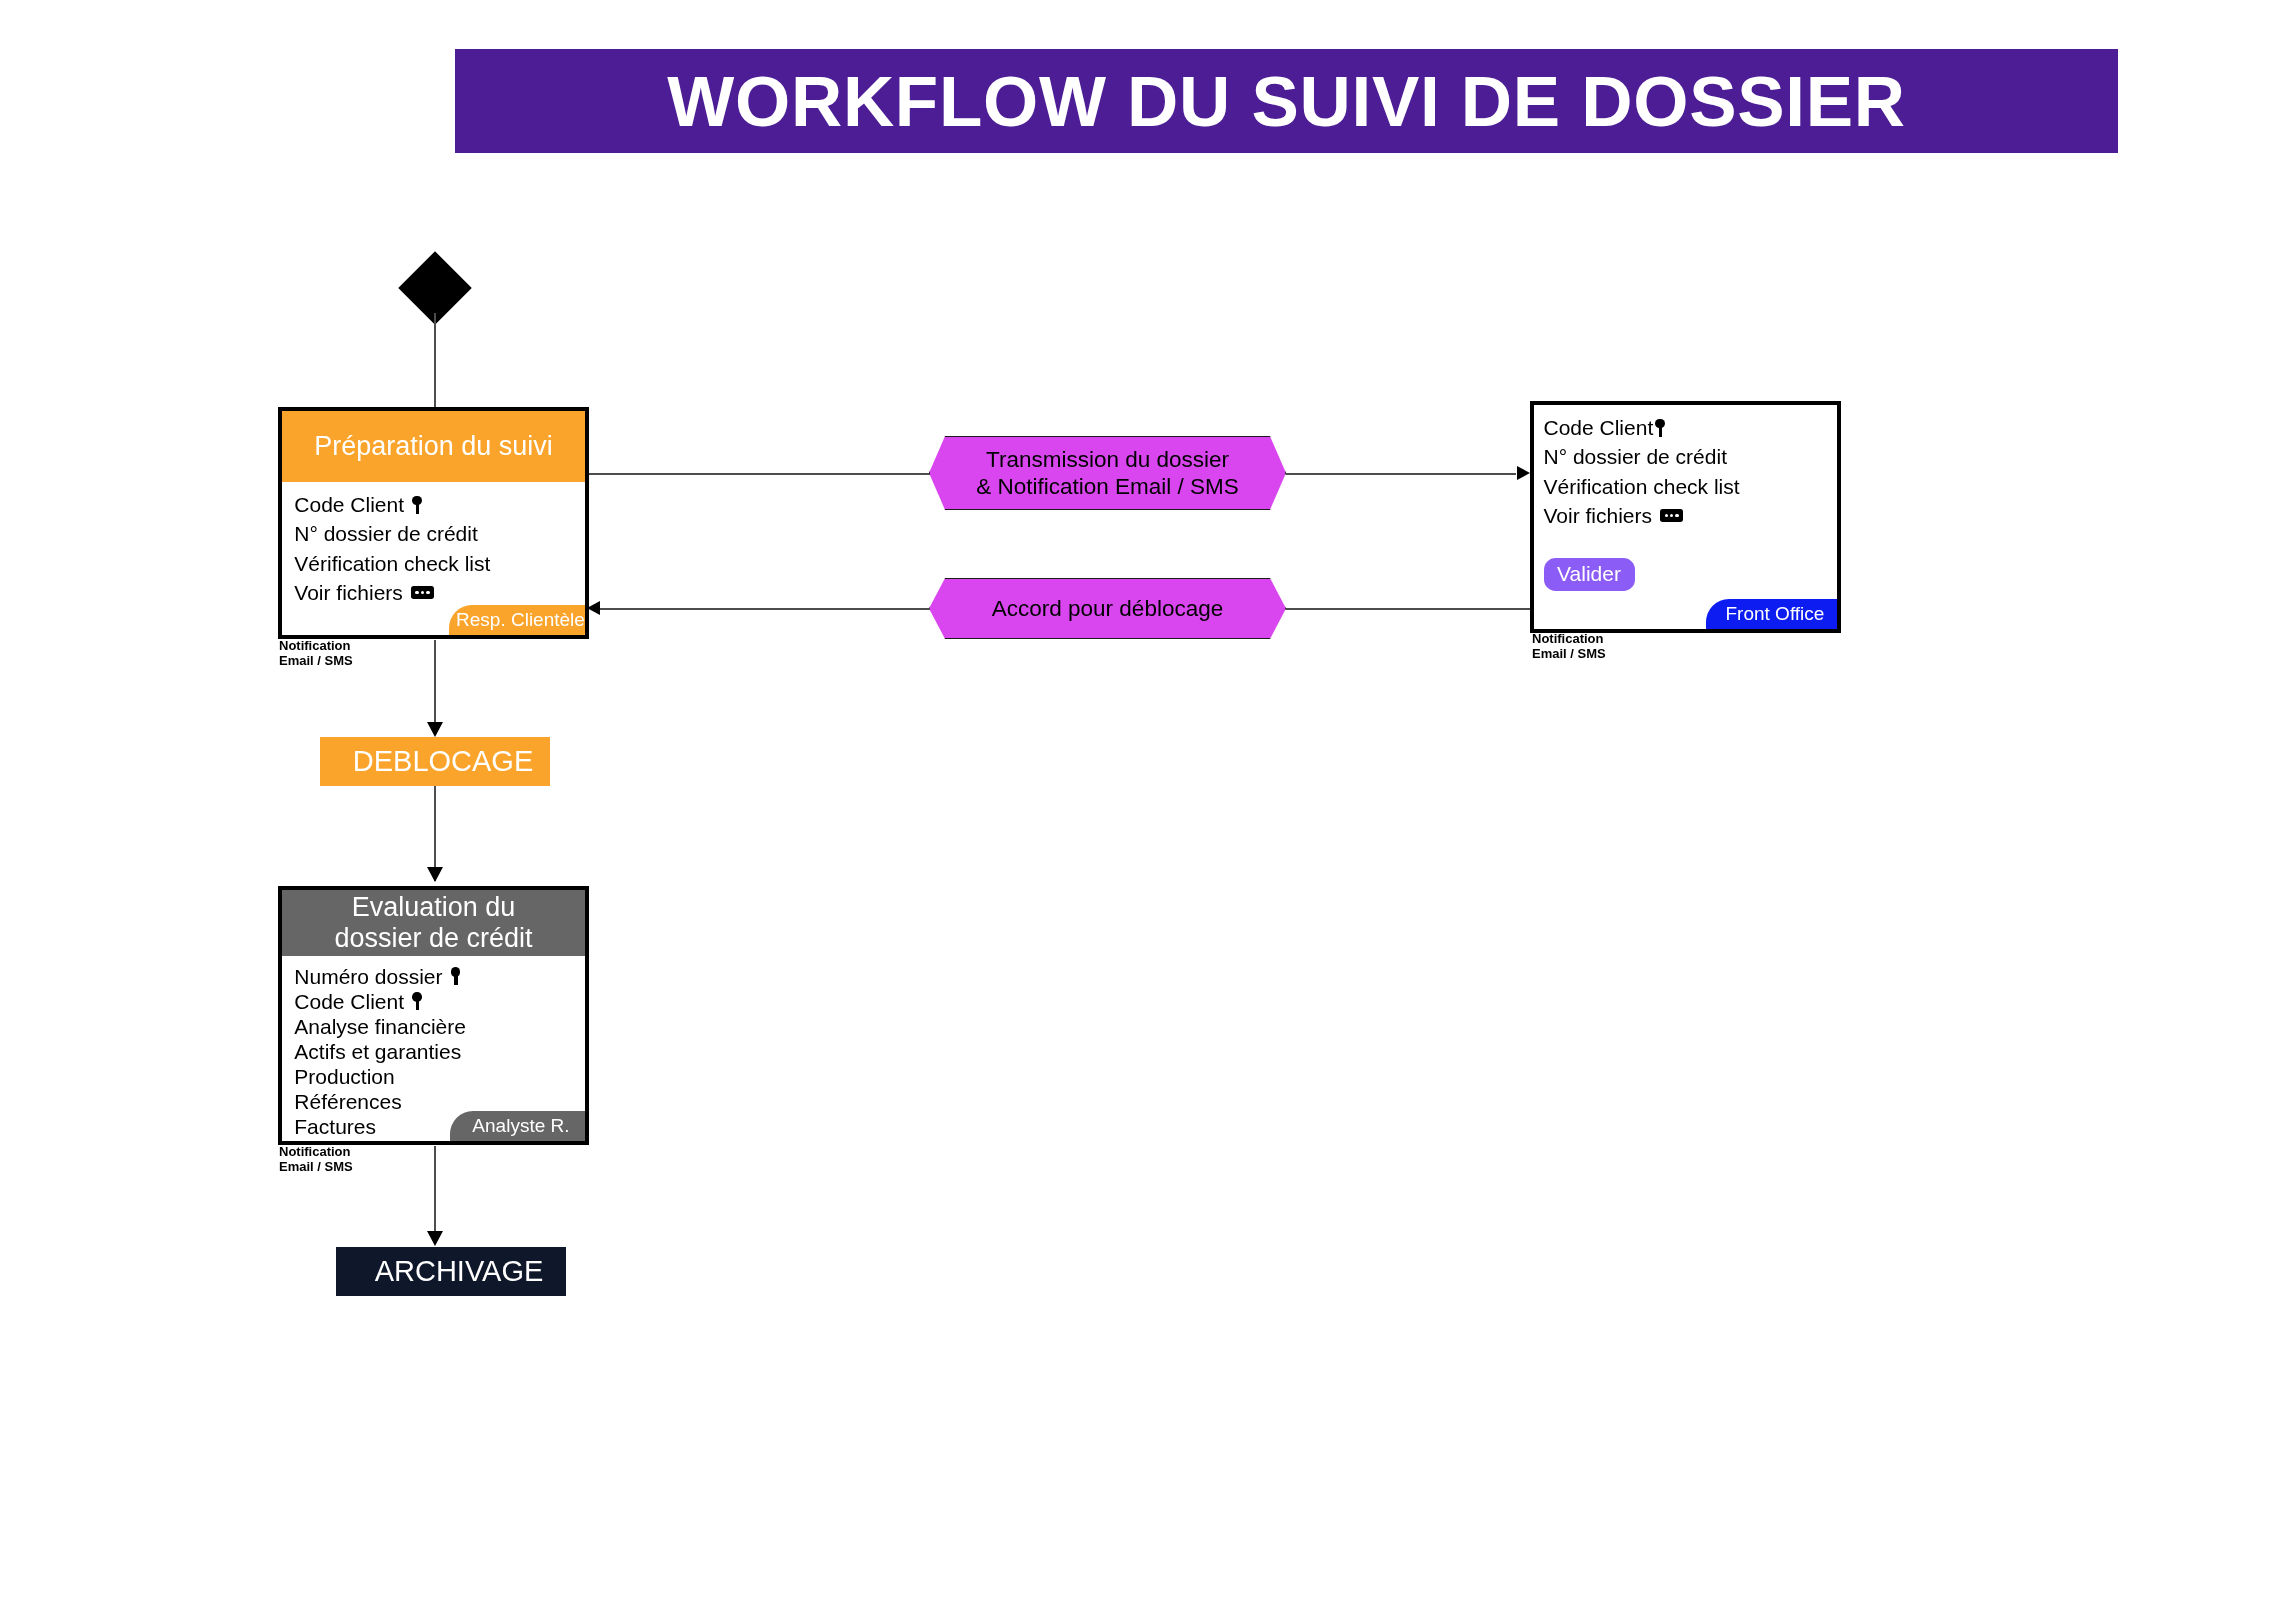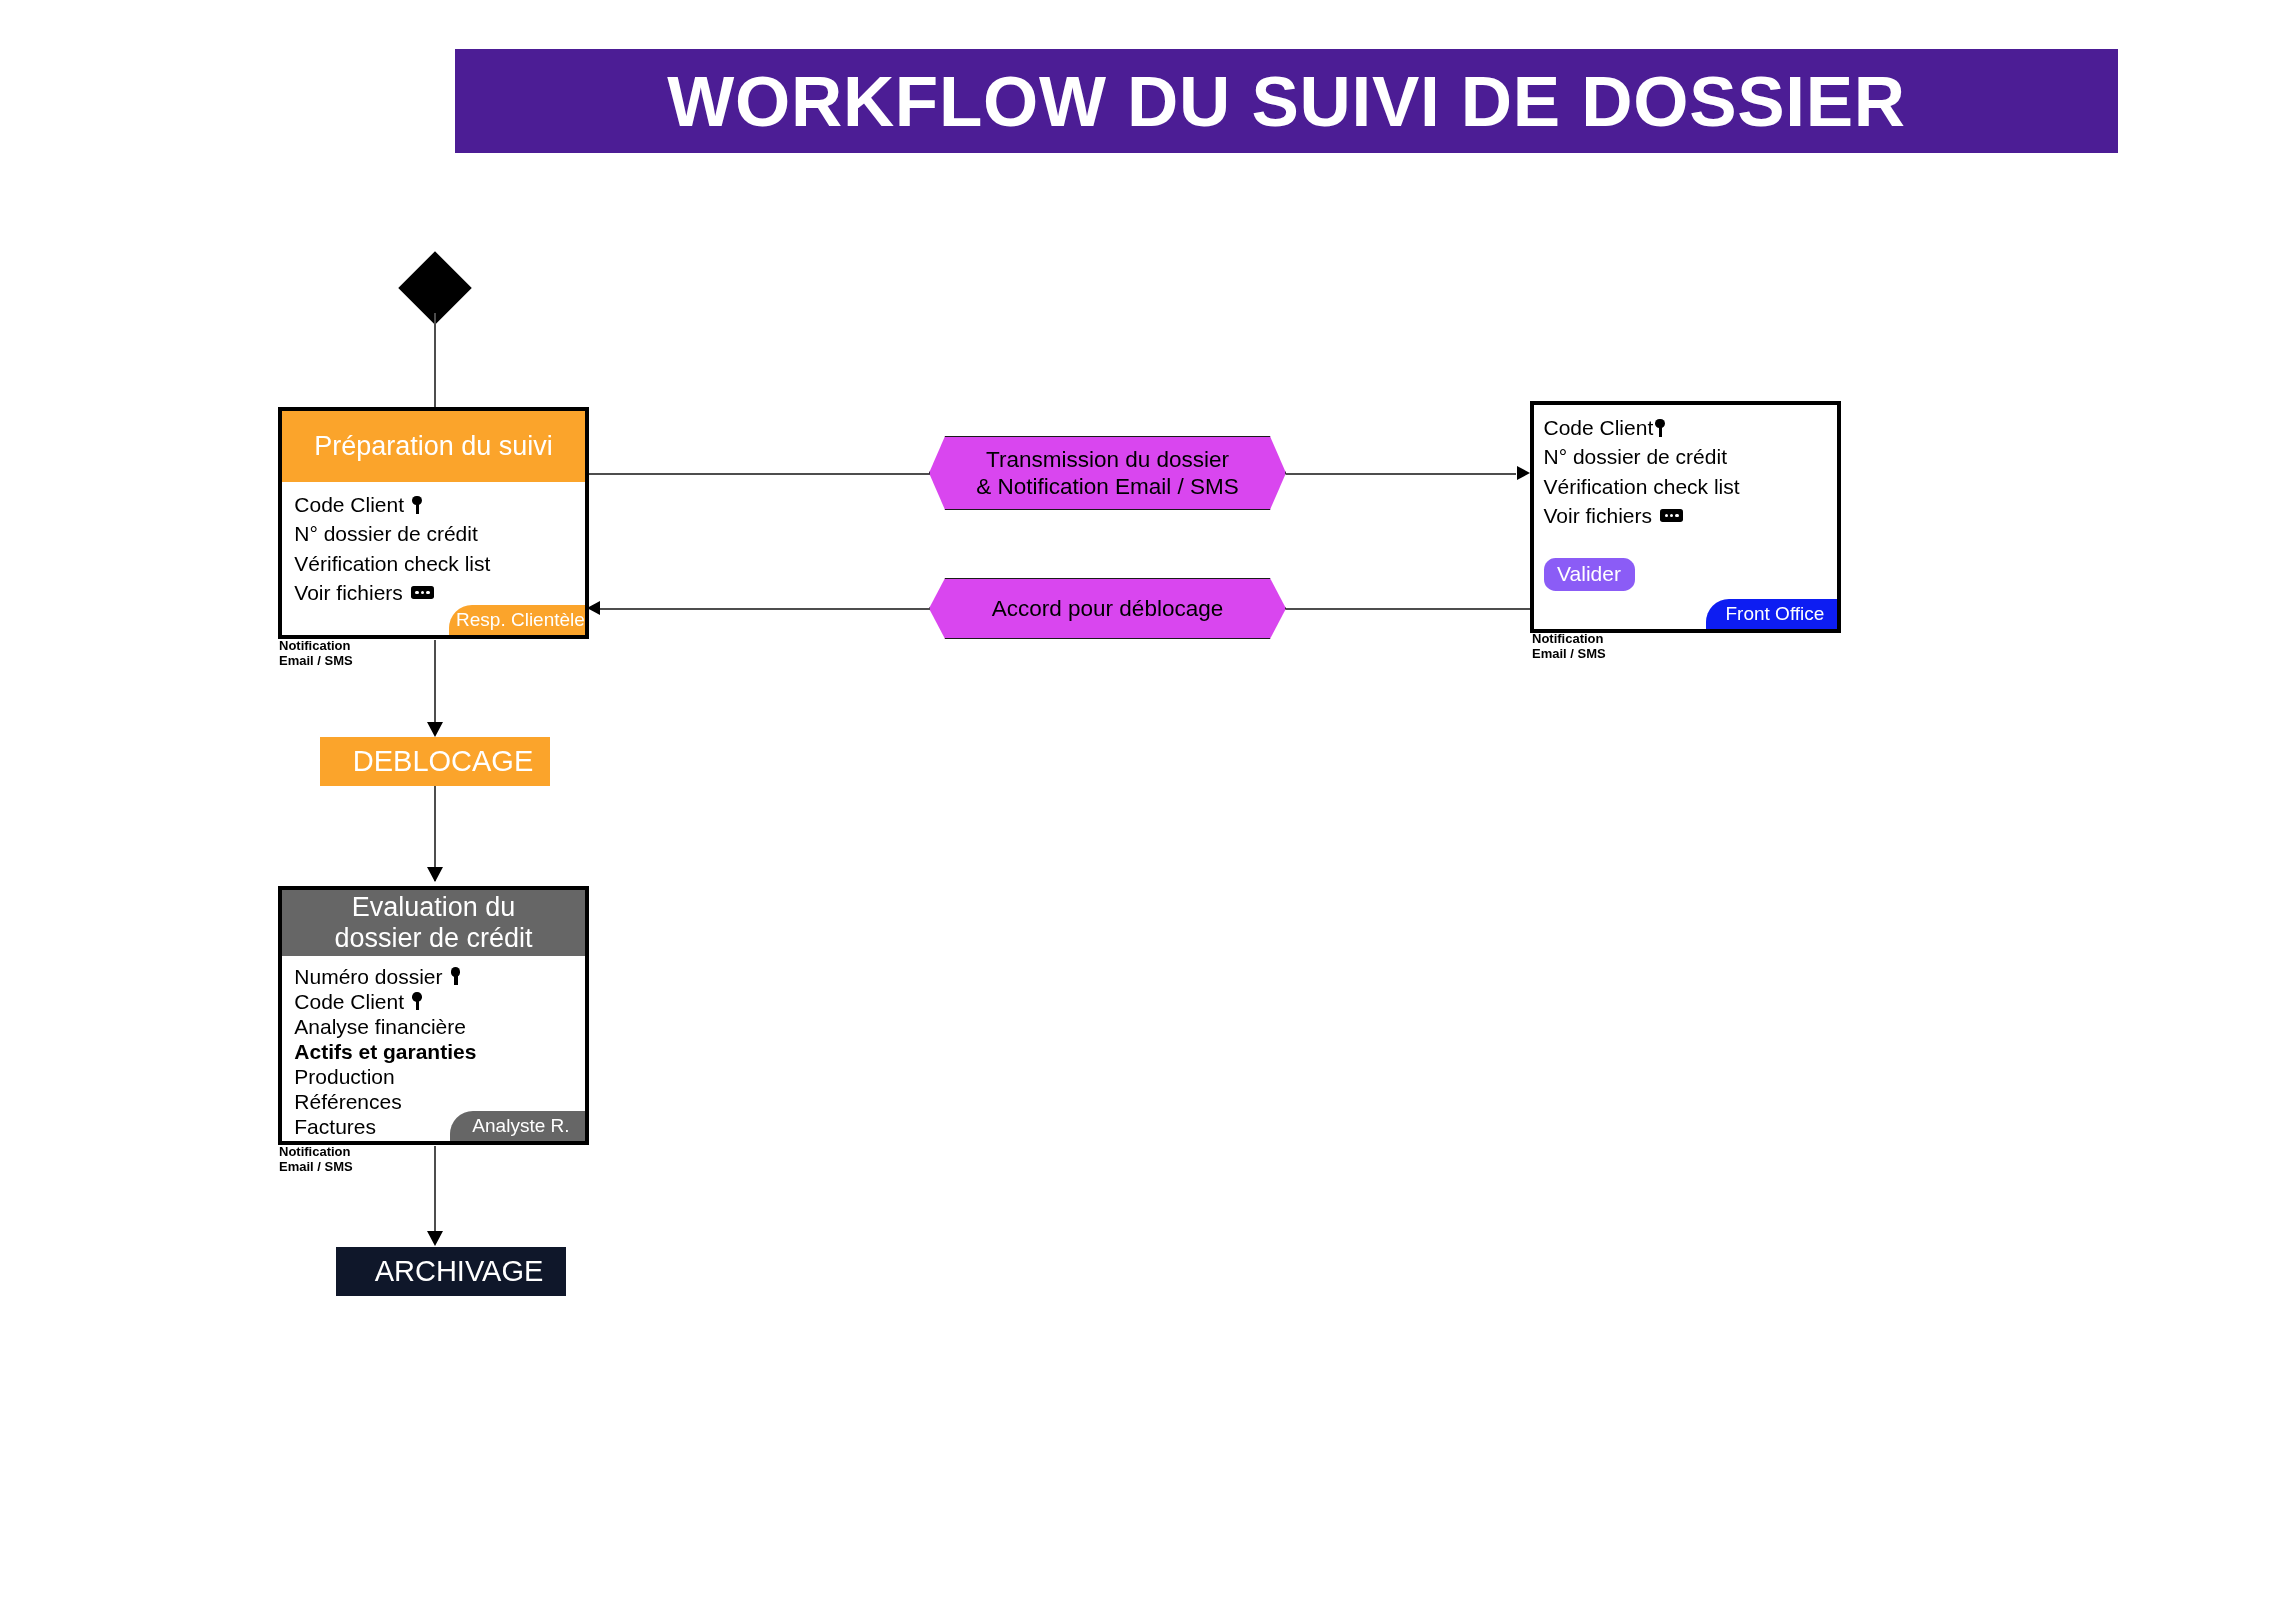--- a/index.html
+++ b/index.html
@@ -348,21 +348,21 @@
         <span class="field-label">Numéro dossier</span>
         <span class="key-icon"></span>
       </div>
       <div class="field-row" style="margin-bottom:4.1px;">
         <span class="field-label">Code Client</span>
         <span class="key-icon"></span>
       </div>
       <div class="field-row" style="margin-bottom:4.1px;">
         <span class="field-label">Analyse financière</span>
       </div>
-      <div class="field-row" style="margin-bottom:4.1px;font-weight:bold;">
+      <div class="field-row" style="margin-bottom:4.1px;">
         <span class="field-label">Actifs et garanties</span>
       </div>
       <div class="field-row" style="margin-bottom:4.1px;">
         <span class="field-label">Production</span>
       </div>
       <div class="field-row" style="margin-bottom:4.1px;">
         <span class="field-label">Références</span>
       </div>
       <div class="field-row" style="margin-bottom:4.1px;">
         <span class="field-label">Factures</span>

